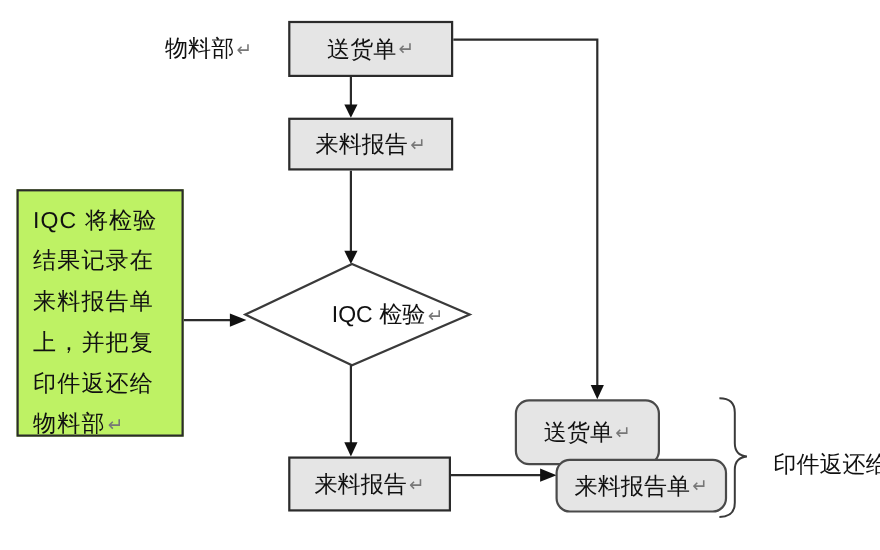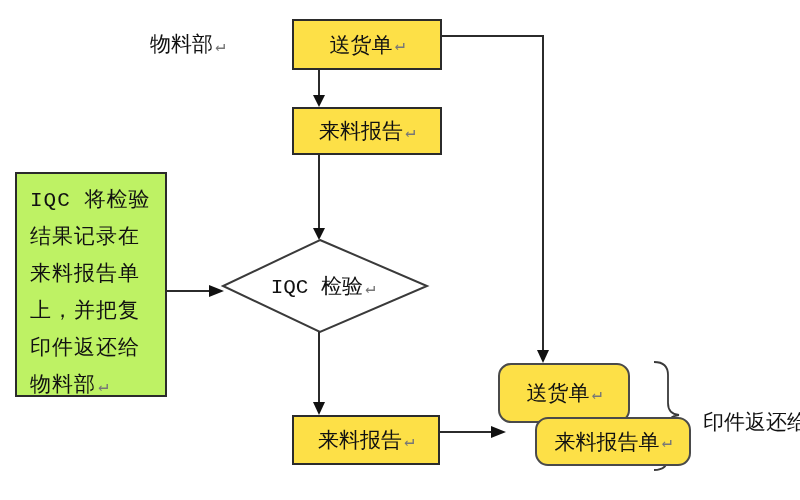--- a/index.html
+++ b/index.html
@@ -1,41 +1,40 @@
 <!DOCTYPE html>
 <html><head>
 <meta charset="utf-8">
 <style>
   html, body { margin: 0; padding: 0; background: #ffffff; }
   .canvas {
     position: relative;
     width: 800px;
     height: 484px;
     background: #ffffff;
-    font-family: Liberation Mono, monospace;
+    font-family: Liberation Sans, sans-serif;
     overflow: hidden;
   }
   .connector-layer {
     position: absolute;
     left: 0; top: 0;
     width: 800px; height: 500px;
     pointer-events: none;
   }
   .node {
     position: absolute;
     box-sizing: border-box;
     border: 2px solid #2b2b2b;
-    background: #fde047;
+    background: #e5e5e5;
     display: flex;
     align-items: center;
     justify-content: center;
     font-size: 21px;
     color: #111111;
     white-space: nowrap;
-    margin-left: 30px;
   }
   .rounded {
     border-radius: 13px;
     border-color: #4a4a4a;
   }
   .note-box {
     position: absolute;
     box-sizing: border-box;
     border: 2px solid #2b2b2b;
     background: #bef264;
@@ -49,21 +48,21 @@
   .flow-label {
     position: absolute;
     font-size: 21px;
     color: #111111;
     white-space: nowrap;
   }
   .diamond-label {
     position: absolute;
     left: 243px; top: 272px;
     width: 160px;
-    text-align: center;
+    text-align: right;
     font-size: 21px;
     color: #111111;
     white-space: nowrap;
   }
   .ret {
     color: #777777;
     font-size: 17px;
     margin-left: 2px;
   }
 </style>

